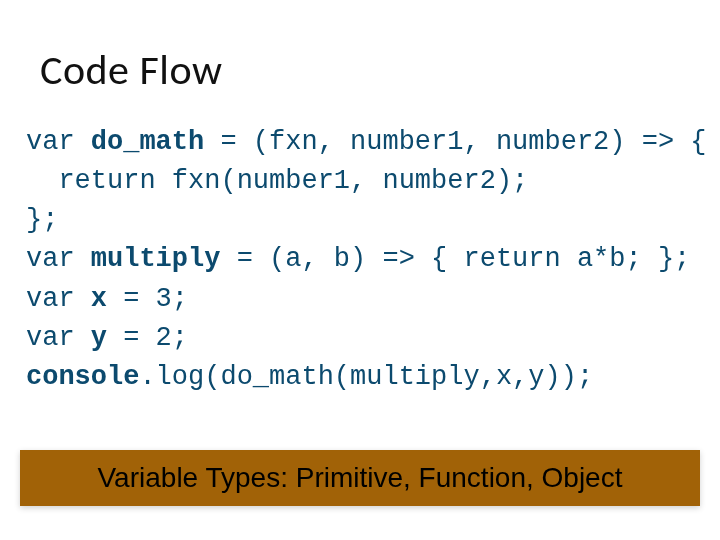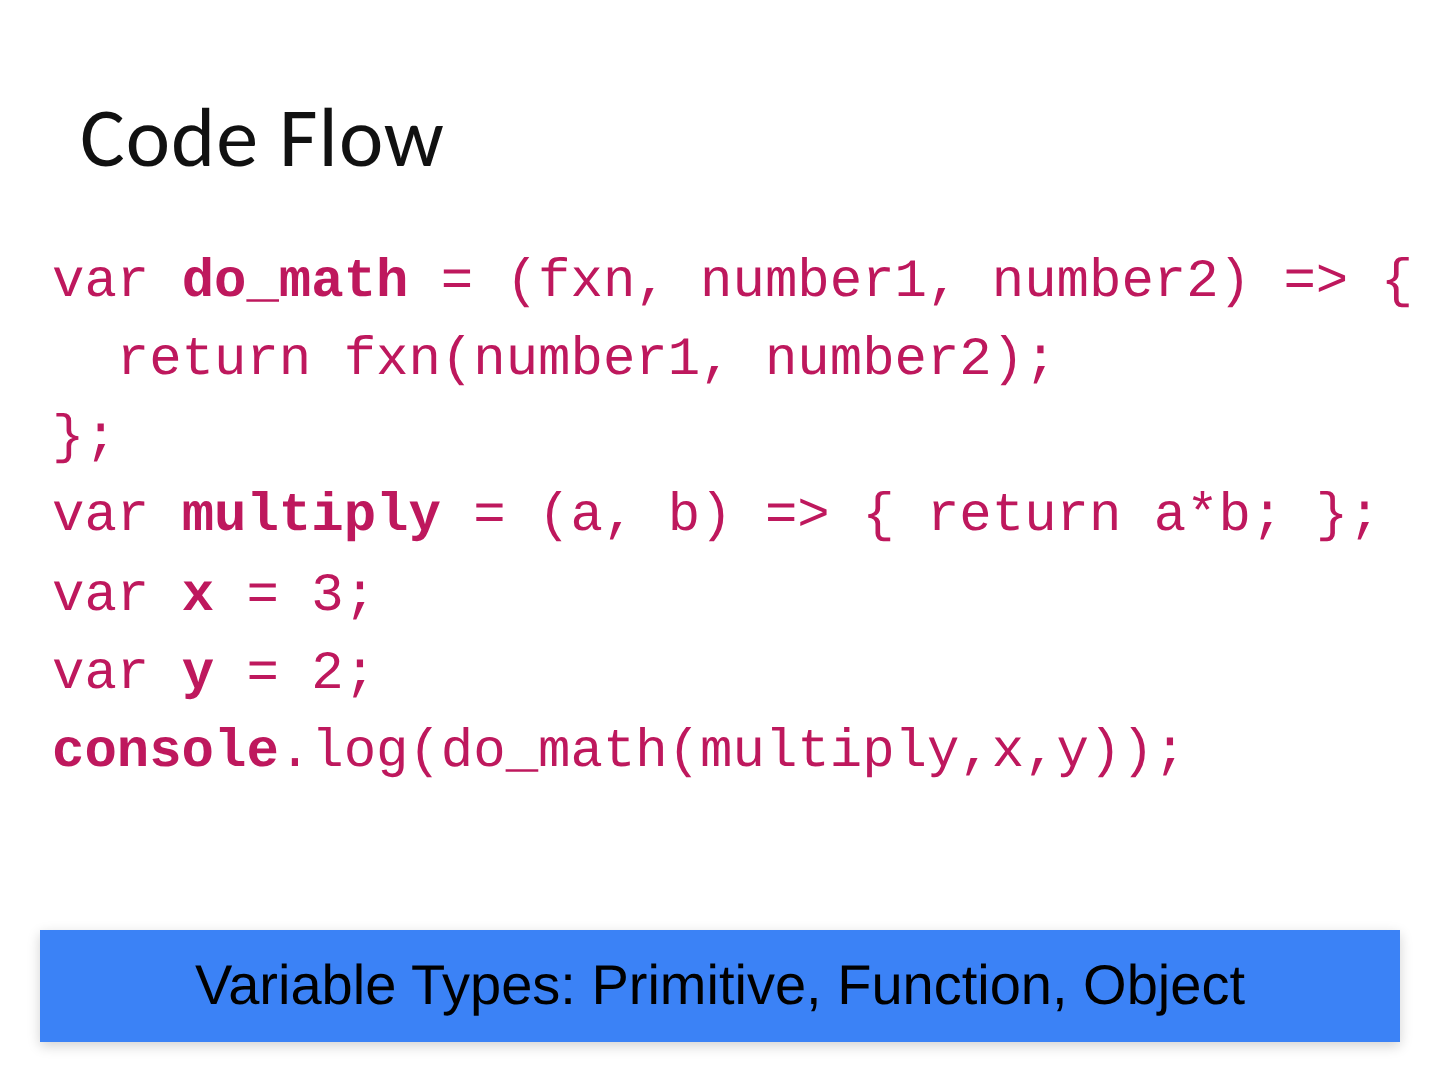--- a/index.html
+++ b/index.html
@@ -22,32 +22,32 @@
     font-size: 42px;
     font-weight: 400;
     color: #111;
     margin: 0 0 28px 8px;
     letter-spacing: 0.5px;
   }
   .code-block {
     font-family: "Courier New", Courier, monospace;
     font-size: 27px;
     line-height: 1.45;
-    color: #be185d;
+    color: #0c4a6e;
     white-space: pre;
     margin-left: -6px;
   }
   .b { font-weight: bold; }
   .footer-box {
     position: absolute;
     left: 20px;
     right: 20px;
-    bottom: 19px;
+    bottom: 34px;
     height: 56px;
-    background: #3b82f6;
+    background: #a16207;
     box-shadow: 0 2px 6px rgba(0,0,0,0.18);
     display: flex;
     align-items: center;
     justify-content: center;
   }
   .footer-text {
     font-family: Arial, Helvetica, sans-serif;
     font-size: 28px;
     color: #000;
   }

